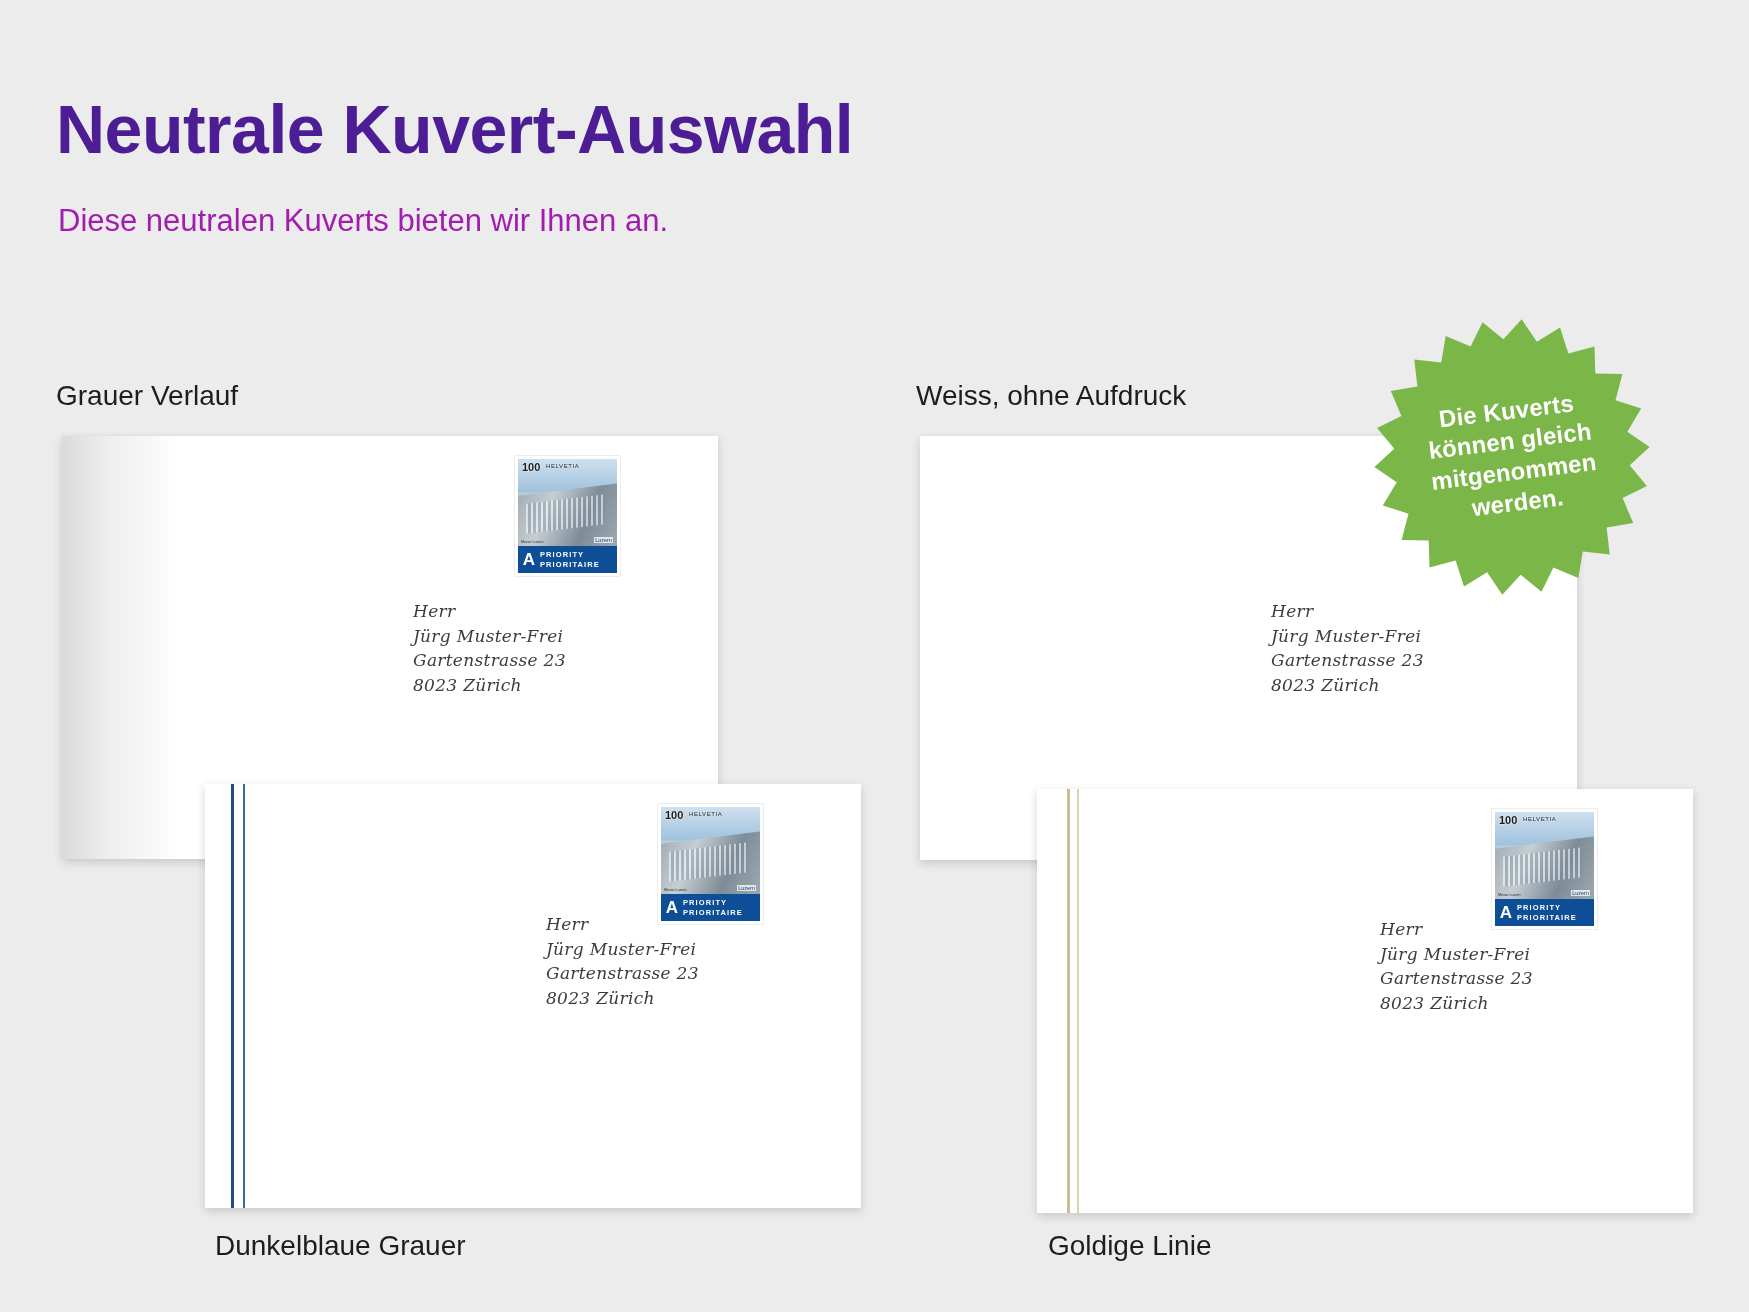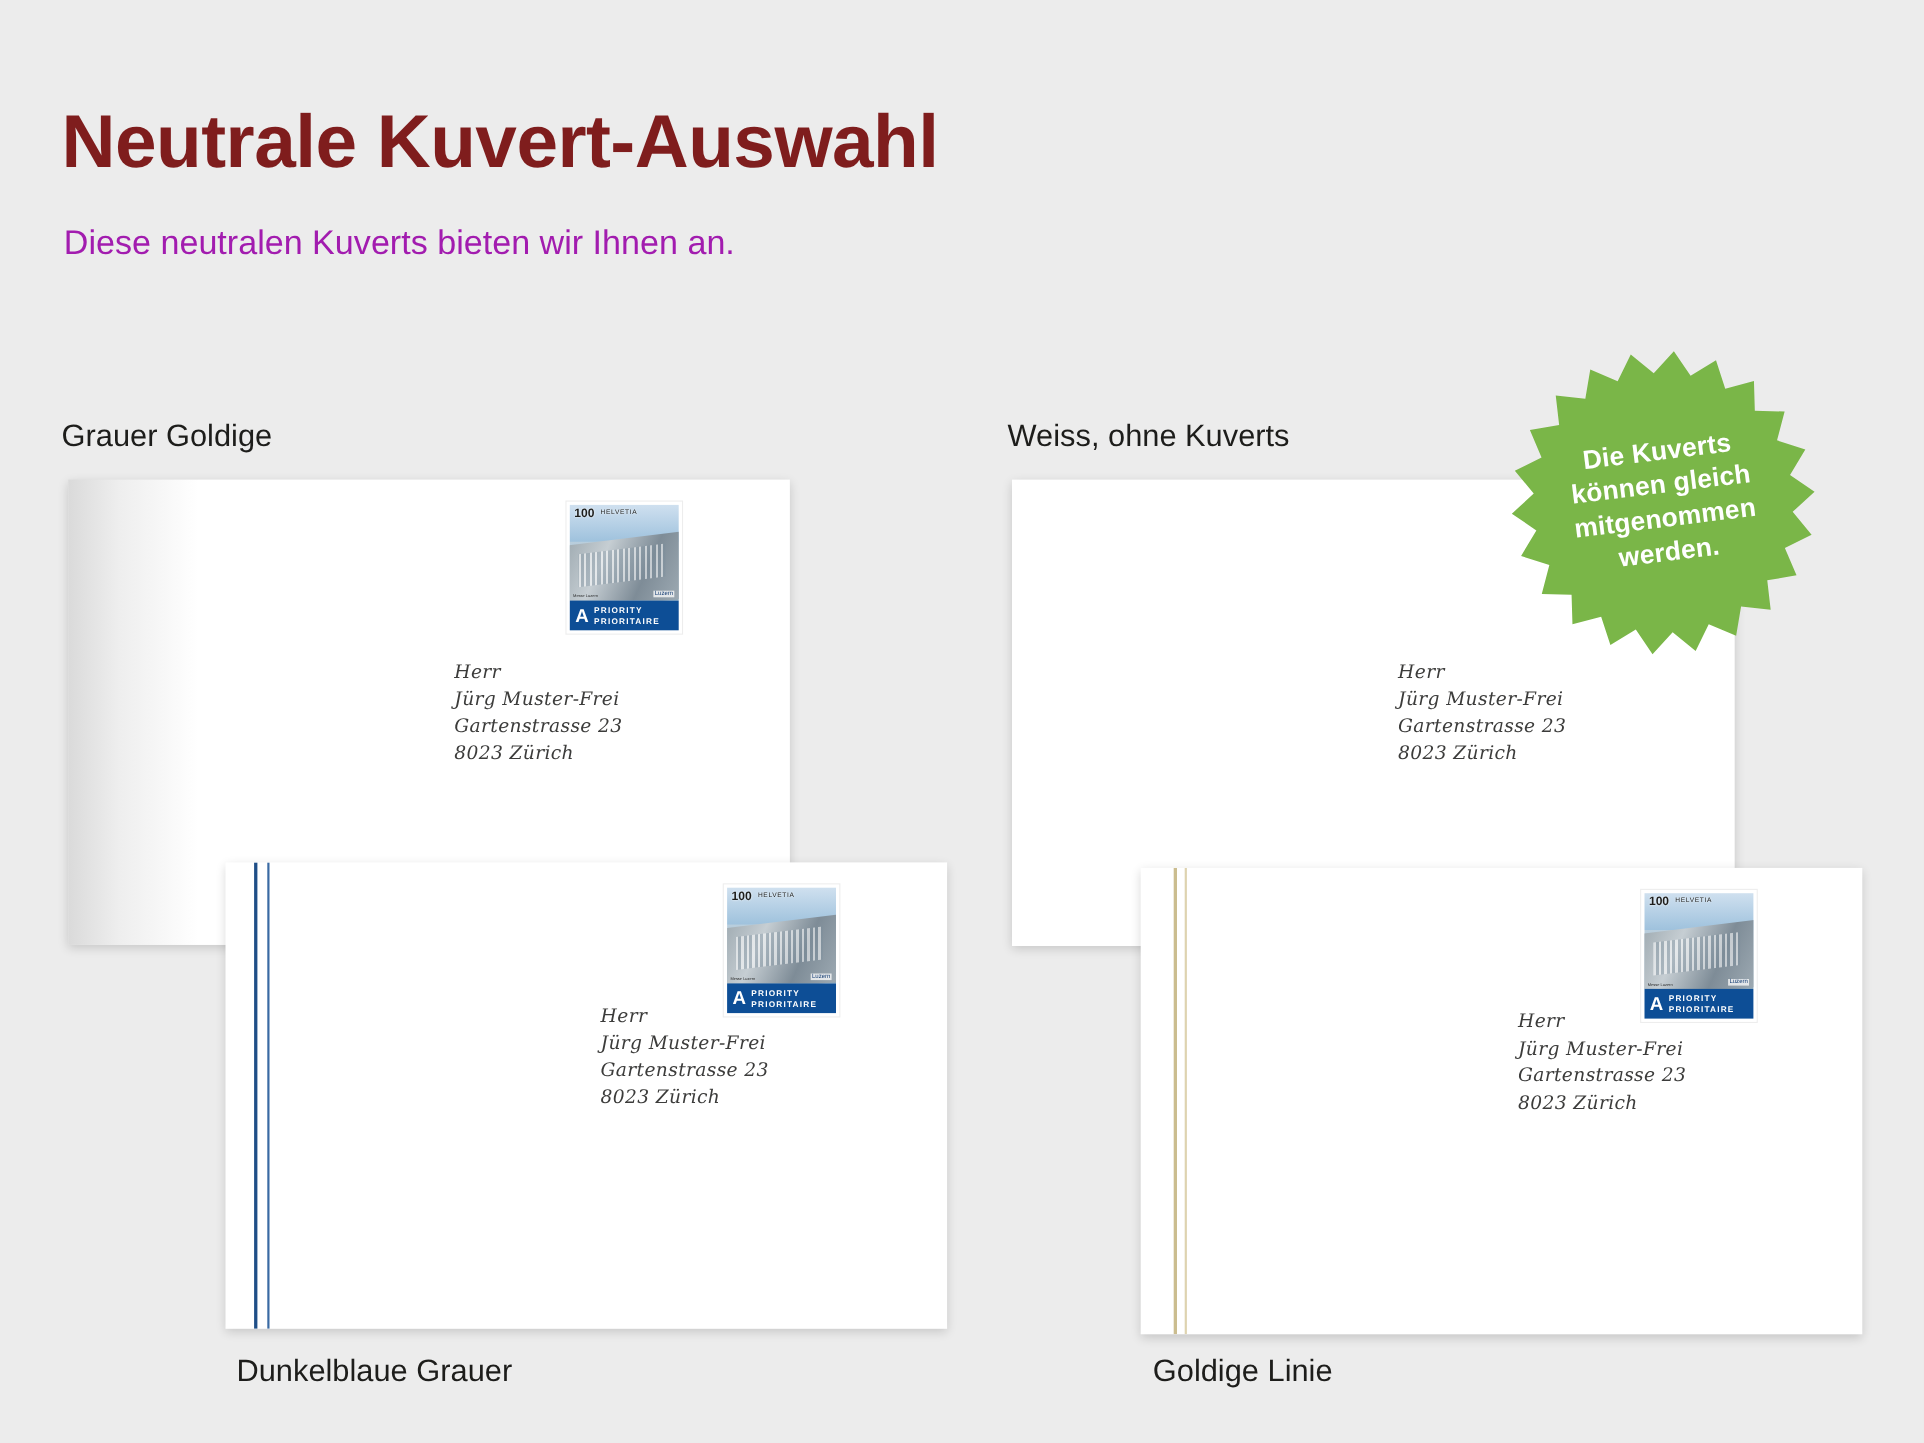--- a/index.html
+++ b/index.html
@@ -21,21 +21,21 @@
   }
 
   
   .title {
     position: absolute;
     left: 56px;
     top: 44px;
     font-size: 68px;
     font-weight: 700;
     letter-spacing: -0.5px;
-    color: #7f1d1d;
+    color: #4c1d95;
     white-space: nowrap;
   }
   .intro {
     position: absolute;
     left: 58px;
     top: 198px;
     font-size: 31px;
     line-height: 1.5;
     color: #a21caf;
   }
@@ -247,22 +247,22 @@
 <body>
 
 <div class="page">
 
   <h1 class="title">Neutrale Kuvert-Auswahl</h1>
 
   <div class="intro">
     <div>Diese neutralen Kuverts bieten wir Ihnen an.</div>
   </div>
 
-  <div class="caption cap-grey">Grauer Goldige</div>
-  <div class="caption cap-white">Weiss, ohne Kuverts</div>
+  <div class="caption cap-grey">Grauer Verlauf</div>
+  <div class="caption cap-white">Weiss, ohne Aufdruck</div>
   <div class="caption cap-blue">Dunkelblaue Grauer</div>
   <div class="caption cap-gold">Goldige Linie</div>
 
   <div class="envelope env-grey">
     <div class="stamp" style="left:453px; top:20px;">
       <div class="stamp-inner">
         <div class="stamp-pic">
           <span class="stamp-value">100</span>
           <span class="stamp-country">HELVETIA</span>
           <span class="stamp-credit">Messe Luzern</span>

